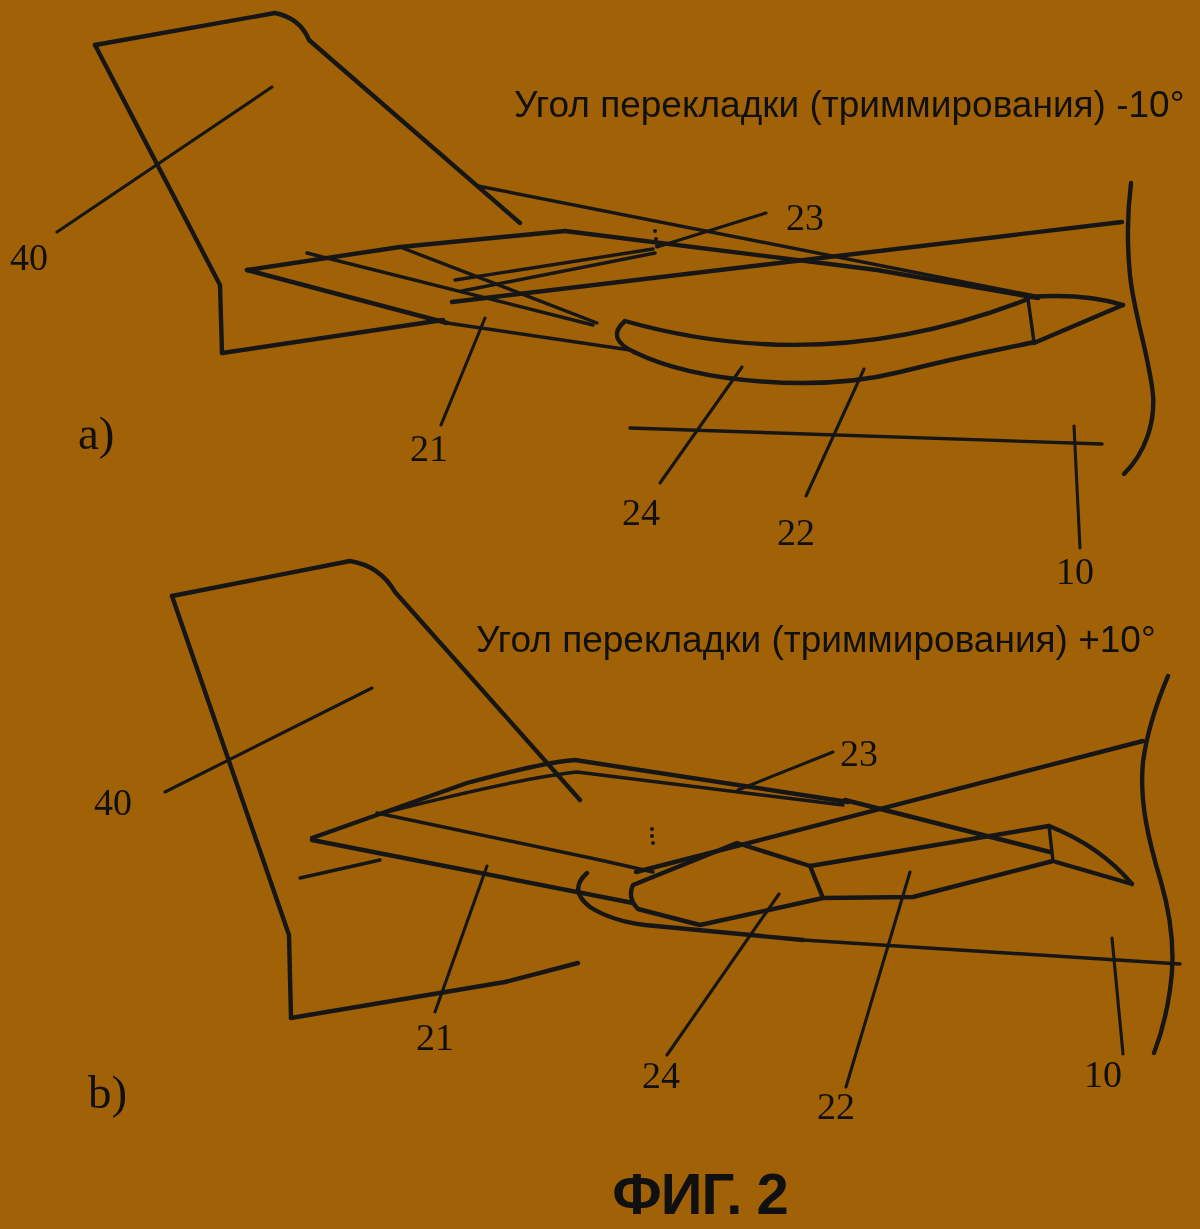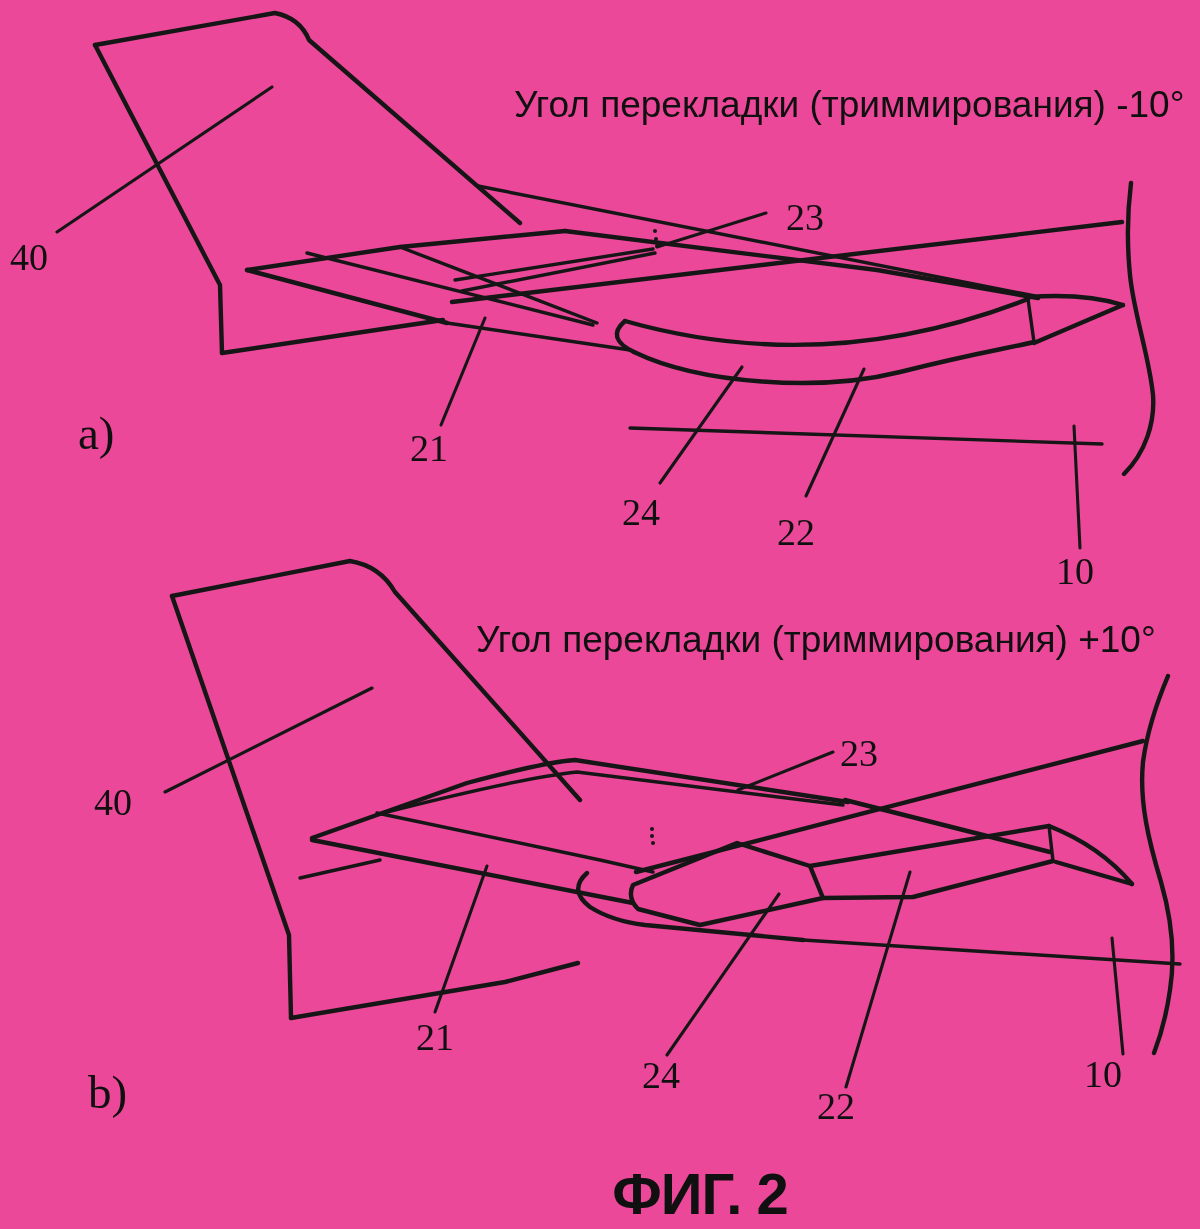--- a/index.html
+++ b/index.html
@@ -1,19 +1,19 @@
 <!DOCTYPE html>
 <html><head>
 <meta charset="utf-8">
 <style>
   html,body{margin:0;padding:0;background:#fff;}
   .stage{
     position:relative;
     width:1200px;height:1229px;
-    background:#ec4899;
+    background:#a16207;
     font-family:"Liberation Sans", sans-serif;
     overflow:hidden;
   }
   svg{display:block}
   .stroke{fill:none;stroke:#161616;stroke-width:4.4;stroke-linecap:round;stroke-linejoin:round;}
   .thin{stroke-width:3.4;}
   .leader{stroke-width:3.1;}
   .dot{fill:#161616;stroke:none;}
   text{fill:#101010;}
   .callout{font-family:"Liberation Serif", serif;font-size:38px;}

